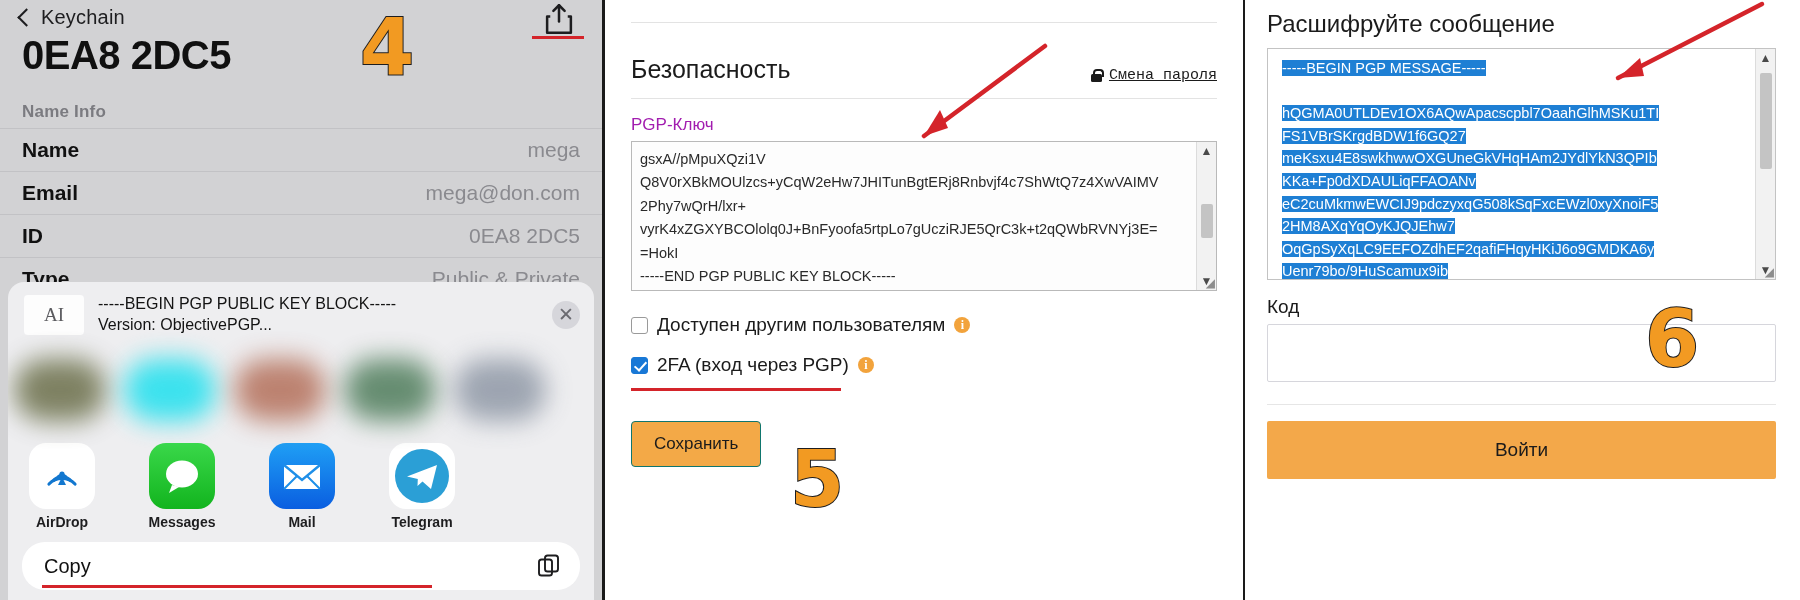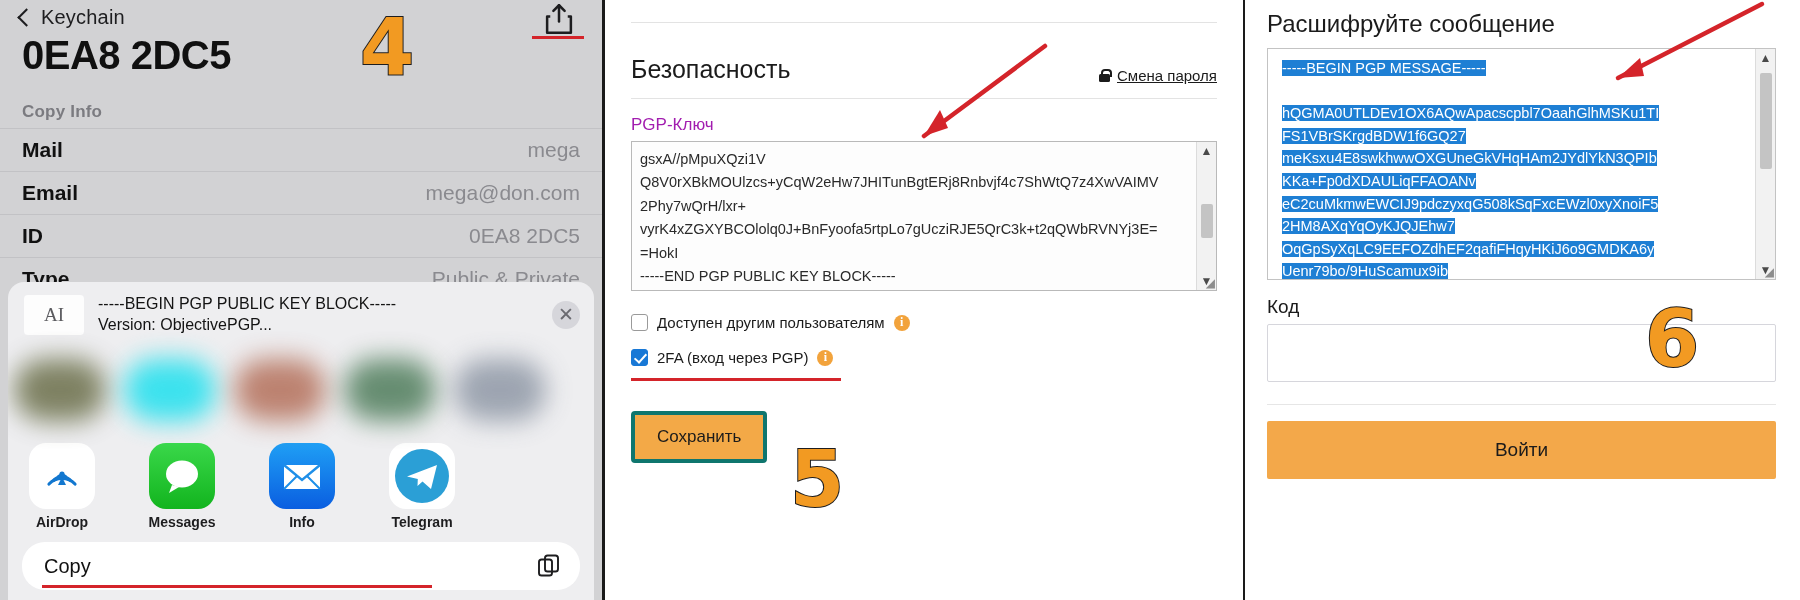--- a/index.html
+++ b/index.html
@@ -113,21 +113,21 @@
     padding: 0 26px;
   }
   .hr { border-top: 1px solid #e3e3e3; }
   .sec-head-row {
     display: flex; align-items: flex-end; justify-content: space-between;
     padding: 32px 0 14px 0;
   }
   .sec-title { font-size: 25px; color: #1b1b1b; }
   .pwd-link {
     font-size: 15px; color: #1b1b1b; text-decoration: underline;
-    display: flex; align-items: center; gap: 7px; cursor: pointer;
+    display: flex; align-items: center; gap: 7px; cursor: pointer; font-family: Liberation Mono, monospace;
   }
   .lock-ico { width: 11px; height: 13px; position: relative; display: inline-block; }
   .lock-ico::before {
     content: ""; position: absolute; left: 2px; top: 0; width: 7px; height: 6px;
     border: 2px solid #1b1b1b; border-bottom: none; border-radius: 4px 4px 0 0;
   }
   .lock-ico::after {
     content: ""; position: absolute; left: 0; bottom: 0; width: 11px; height: 8px;
     background: #1b1b1b; border-radius: 1.5px;
   }
@@ -155,29 +155,29 @@
     width: 17px; height: 17px; border: 1.6px solid #9a9a9a; border-radius: 3px;
     background: #fff; flex: none; cursor: pointer;
   }
   .cbox.on {
     background: #1878d6; border-color: #1878d6; position: relative;
   }
   .cbox.on::after {
     content: ""; position: absolute; left: 5px; top: 1px; width: 5px; height: 10px;
     border: solid #fff; border-width: 0 2.2px 2.2px 0; transform: rotate(42deg);
   }
-  .chk-lbl { font-size: 15px; color: #1b1b1b; }
+  .chk-lbl { font-size: 19px; color: #1b1b1b; }
   .info-ico {
     width: 16px; height: 16px; border-radius: 50%; background: #f2a33c;
     color: #fff; font-size: 12px; font-weight: 700; font-family: "Liberation Serif", serif;
     display: flex; align-items: center; justify-content: center; cursor: pointer;
   }
   .chk-underline { position: absolute; left: 0; bottom: -6px; width: 210px; height: 3px; background: #d4242a; }
   .save-btn {
-    margin-top: 36px; background: #f3a947; border: 4px solid #0f766e;
+    margin-top: 36px; background: #f3a947; border: 1px solid #0f766e;
     border-radius: 4px; padding: 12px 22px; font-size: 17px; color: #1b1b1b;
     cursor: pointer;
   }
 
   
   .pane-right { position: relative; width: 553px; height: 600px; background: #fff; padding: 0 22px; }
   .r-title { font-size: 24px; color: #1b1b1b; padding: 10px 0 10px 0; }
   .msg-ta {
     width: 100%; height: 232px;
     border: 1px solid #c3c3c3; background: #fff;
@@ -216,23 +216,23 @@
 
     <div class="ios-title">0EA8 2DC5</div>
 
     <svg class="share-btn" viewBox="0 0 24 26">
       <path d="M12 2 L12 15" stroke="#1d1d1f" stroke-width="2" fill="none" stroke-linecap="round"></path>
       <path d="M7.5 6.5 L12 2 L16.5 6.5" stroke="#1d1d1f" stroke-width="2" fill="none" stroke-linecap="round" stroke-linejoin="round"></path>
       <path d="M5 11 L2.5 11 L2.5 24 L21.5 24 L21.5 11 L19 11" stroke="#1d1d1f" stroke-width="2" fill="none" stroke-linejoin="round"></path>
     </svg>
     <div class="share-underline"></div>
 
-    <div class="ios-section-head">Copy Info</div>
+    <div class="ios-section-head">Name Info</div>
     <div class="ios-row">
-      <span class="k">Mail</span>
+      <span class="k">Name</span>
       <span class="v">mega</span>
     </div>
     <div class="ios-row">
       <span class="k">Email</span>
       <span class="v">mega@don.com</span>
     </div>
 
     <div class="ios-row">
       <span class="k">ID</span>
       <span class="v">0EA8 2DC5</span>
@@ -285,21 +285,21 @@
           <div class="app-lbl">Messages</div>
         </div>
         <div class="app">
           <div class="app-ico" style="background:linear-gradient(#1f9ff5,#0a5ee0)">
             <svg width="48" height="36" viewBox="0 0 48 36">
               <rect x="6" y="7" width="36" height="24" fill="#fff"></rect>
               <path d="M6 7 L24 22 L42 7" fill="none" stroke="#1f8fe8" stroke-width="2.4"></path>
               <path d="M6 31 L19 18 M42 31 L29 18" fill="none" stroke="#1f8fe8" stroke-width="2"></path>
             </svg>
           </div>
-          <div class="app-lbl">Info</div>
+          <div class="app-lbl">Mail</div>
         </div>
         <div class="app">
           <div class="app-ico" style="background:#fff">
             <svg width="60" height="60" viewBox="0 0 60 60">
               <circle cx="30" cy="30" r="27" fill="#2b9fd6"></circle>
               <path d="M15 30.5 L45 19 L39 43 L30.5 35.5 L25.5 40 L25.8 33 Z" fill="#fff"></path>
             </svg>
           </div>
           <div class="app-lbl">Telegram</div>
         </div>

